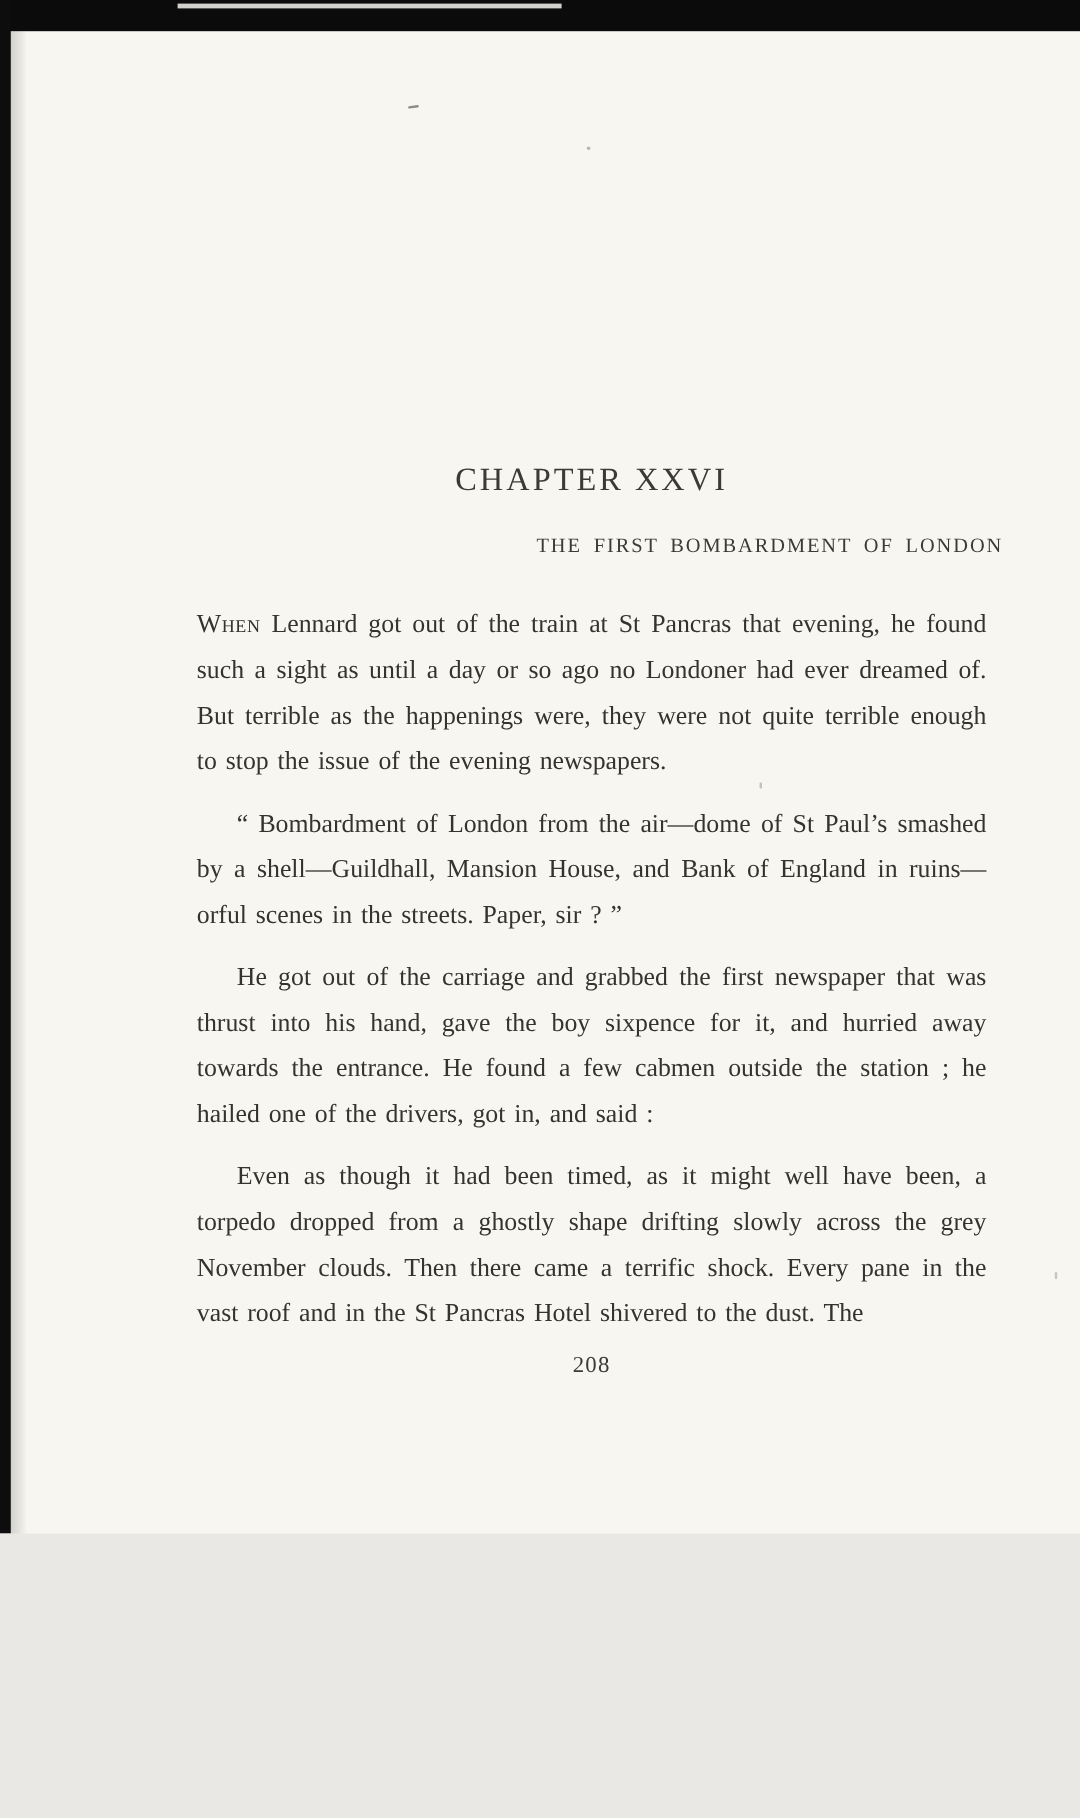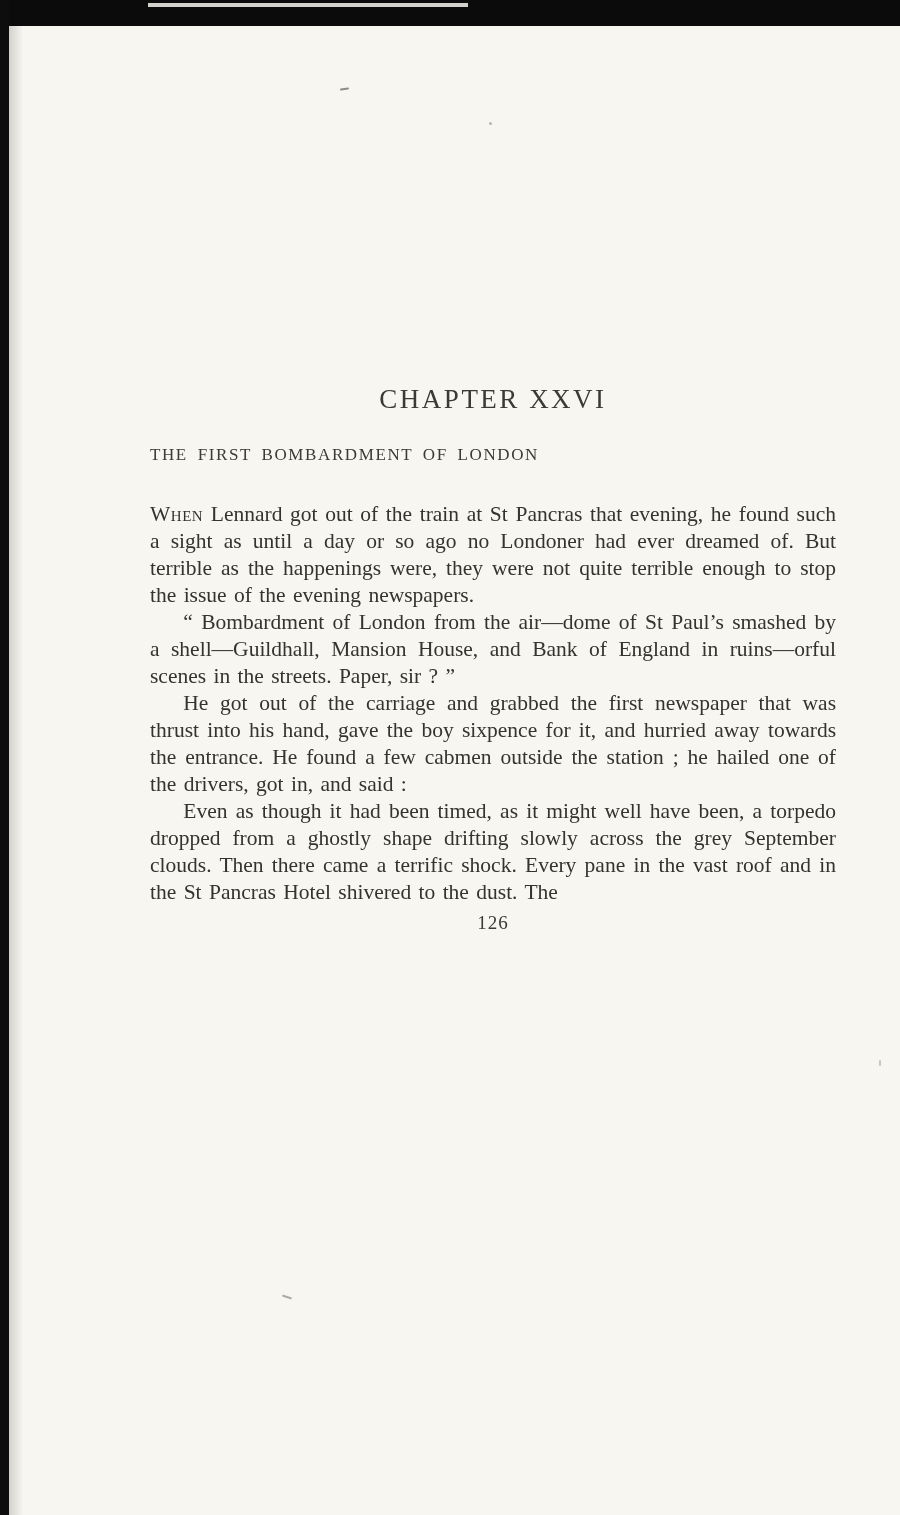--- a/index.html
+++ b/index.html
@@ -1,21 +1,21 @@
 <!DOCTYPE html>
 <html><head>
 <meta charset="utf-8">
 <style>
   html, body { margin: 0; padding: 0; }
   body { background: #e9e8e4; }
 
   .page {
     position: relative;
     width: 900px;
-    height: 1515px;
+    height: 1278px;
     background: #f7f6f1;
     overflow: hidden;
     font-family: "Liberation Serif", "DejaVu Serif", serif;
     color: #33322e;
   }
 
   
   .scan-top-bar {
     position: absolute;
     top: 0; left: 0;
@@ -67,33 +67,33 @@
   .chapter-heading {
     text-align: center;
     font-size: 27px;
     letter-spacing: 2.5px;
     color: #3b3a35;
     margin: 0 0 30px 0;
     font-weight: 400;
   }
 
   .chapter-subtitle {
-    text-align: left;
+    text-align: right;
     font-size: 17px;
     letter-spacing: 1.6px;
     word-spacing: 4px;
     color: #3b3a35;
     margin: 0 0 36px 0;
     font-weight: 400;
   }
 
   .body-text p {
-    margin: 0;
+    margin: 14px;
     font-size: 21.5px;
-    line-height: 27px;
+    line-height: 38px;
     text-align: justify;
     text-indent: 1.55em;
     word-spacing: 2px;
     color: #34332f;
   }
   .body-text p.opening { text-indent: 0; }
 
   .smallcaps {
     font-variant: small-caps;
     letter-spacing: 0.5px;
@@ -132,19 +132,19 @@
 
       <p class="opening"><span class="smallcaps">When</span> <span>Lennard got out of the train at St Pancras that evening, he found such a sight as until a day or so ago no Londoner had ever dreamed of.  But terrible as the happenings were, they were not quite terrible enough to stop the issue of the evening newspapers.</span></p>
 
 
       <p>“ Bombardment of London from the air—dome of St Paul’s smashed by a shell—Guildhall, Mansion House, and Bank of England in ruins—orful scenes in the streets. Paper, sir ? ”</p>
 
       <p>He got out of the carriage and grabbed the first newspaper that was thrust into his hand, gave the boy sixpence for it, and hurried away towards the entrance.  He found a few cabmen outside the station ;  he hailed one of the drivers, got in, and said :</p>
 
 
 
-      <p>Even as though it had been timed, as it might well have been, a torpedo dropped from a ghostly shape drifting slowly across the grey September clouds.  Then there came a terrific shock.  Every pane in the vast roof and in the St Pancras Hotel shivered to the dust.  The</p>
+      <p>Even as though it had been timed, as it might well have been, a torpedo dropped from a ghostly shape drifting slowly across the grey November clouds.  Then there came a terrific shock.  Every pane in the vast roof and in the St Pancras Hotel shivered to the dust.  The</p>
     </div>
 
-    <div class="page-number">126</div>
+    <div class="page-number">208</div>
   </div>
 
 </div>
 
 </body></html>

